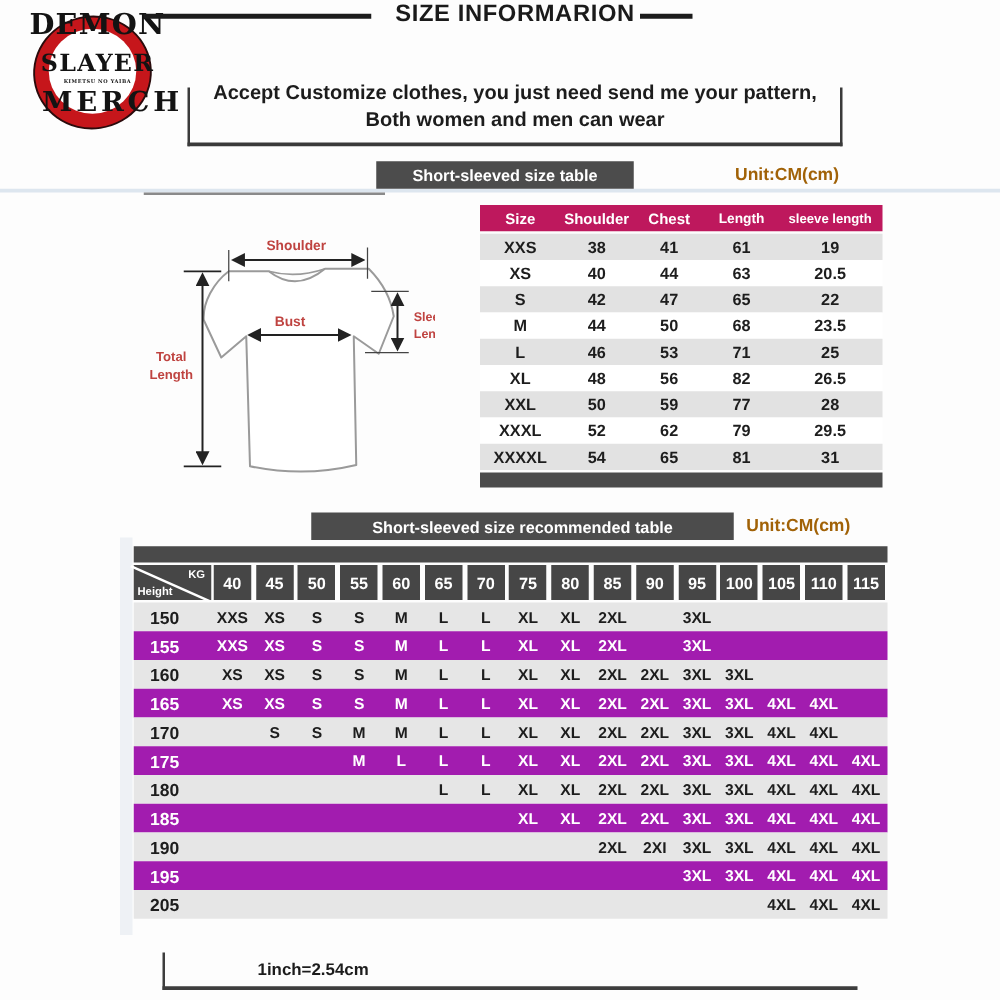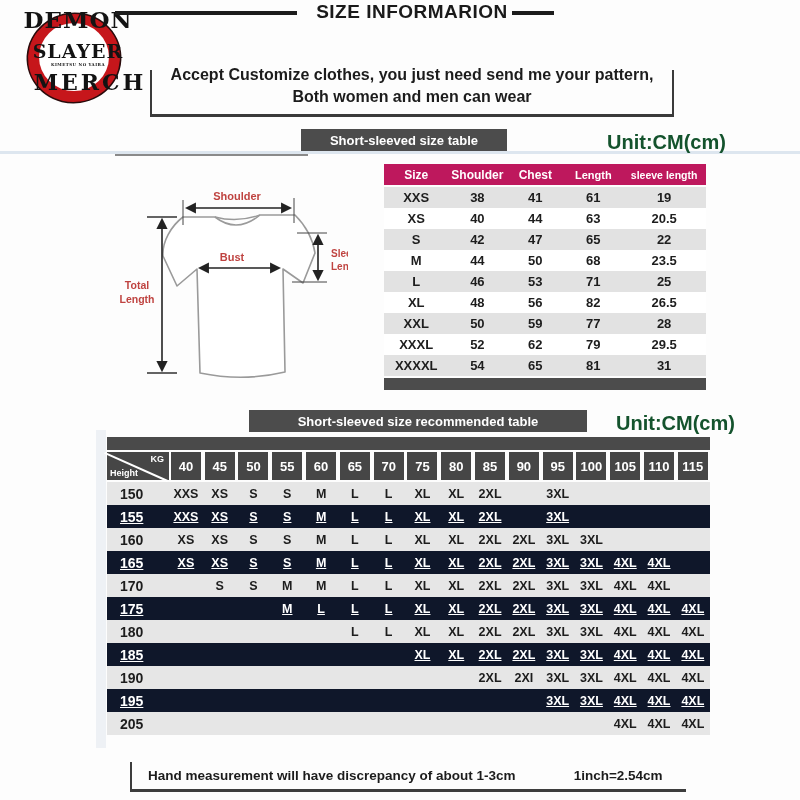--- a/index.html
+++ b/index.html
@@ -26,21 +26,21 @@
   .rule-right{left:512px;top:11px;width:42px;height:4px;background:#1c1c1c;}
 
   
   .notice{left:150px;top:70px;width:520px;height:44px;border-left:2px solid #3a3a3a;border-right:2px solid #3a3a3a;border-bottom:3px solid #3a3a3a;}
   .notice-text{position:absolute;left:-10px;top:-6px;width:540px;text-align:center;font-size:16px;font-weight:bold;color:#1c1c1c;line-height:22px;}
 
   
   .bar{background:#4c4c4c;color:#ffffff;font-weight:bold;font-size:13px;display:flex;align-items:center;justify-content:center;}
   .bar1{left:285px;top:129px;width:206px;height:22px;margin-left:16px;}
   .bar2{left:249px;top:410px;width:338px;height:22px;}
-  .unit{font-size:20px;font-weight:bold;color:#14532d;margin-left:19px;}
+  .unit{font-size:14px;font-weight:bold;color:#a16207;}
   .unit1{left:588px;top:131px;}
   .unit2{left:597px;top:412px;}
 
   
   .size-table{left:384px;top:164px;width:322px;}
   .st-head{display:flex;height:21px;background:#be185d;color:#fff;align-items:center;}
   .st-row{display:flex;height:21px;align-items:center;color:#1d1d1d;font-weight:bold;font-size:13px;margin-top:0;}
   .st-gray{background:#e2e2e2;}
   .st-white{background:#ffffff;}
   #size-rows{margin-top:2px;}
@@ -58,21 +58,21 @@
   .mx-corner{width:62px;height:28px;background:#464646;position:relative;box-sizing:border-box;}
   .mx-diag{position:absolute;left:-2px;top:0px;width:69px;height:2px;background:#ffffff;transform:rotate(24deg);transform-origin:left top;}
   .mx-kg{position:absolute;right:5px;top:2px;color:#fff;font-size:9px;font-weight:bold;}
   .mx-height{position:absolute;left:3px;bottom:2px;color:#fff;font-size:9px;font-weight:bold;}
   #mx-weights{display:flex;flex:1;}
   .mx-wcell{width:33.8px;display:flex;justify-content:center;}
   .mx-wbox{width:30px;height:28px;background:#464646;color:#fff;font-size:13px;font-weight:bold;display:flex;align-items:center;justify-content:center;}
   #mx-rows{margin-top:2px;}
   .mx-row{display:flex;height:23px;align-items:center;}
   .mx-light{background:#e6e6e6;color:#1d1d1d;}
-  .mx-dark{background:#0f172a;color:#ffffff;text-decoration:underline;}
+  .mx-dark{background:#a21caf;color:#ffffff;}
   .mx-label{width:62px;box-sizing:border-box;padding-left:13px;font-size:14px;font-weight:bold;}
   .mx-cell{width:33.8px;text-align:center;font-size:12.5px;font-weight:bold;}
 
   
   .footer{left:130px;top:762px;width:556px;height:30px;border-left:2px solid #3d3d3d;border-bottom:3px solid #3d3d3d;display:flex;align-items:flex-end;padding:0 0 6px 16px;box-sizing:border-box;}
   .footer span{font-size:13.5px;font-weight:bold;color:#1c1c1c;}
   .footer .conv{margin-left:58px;}
 
   
   .diagram{left:96px;top:150px;width:252px;height:246px;}
@@ -486,15 +486,14 @@
         <div class="mx-cell"></div>
         <div class="mx-cell"></div>
         <div class="mx-cell">4XL</div>
         <div class="mx-cell">4XL</div>
         <div class="mx-cell">4XL</div>
       </div>
     </div>
 </div>
 
 <div class="abs footer">
-  <span>Hand measurement will have discrepancy of about  1-3cm</span>
   <span class="conv">1inch=2.54cm</span>
 </div>
 
 </body></html>

